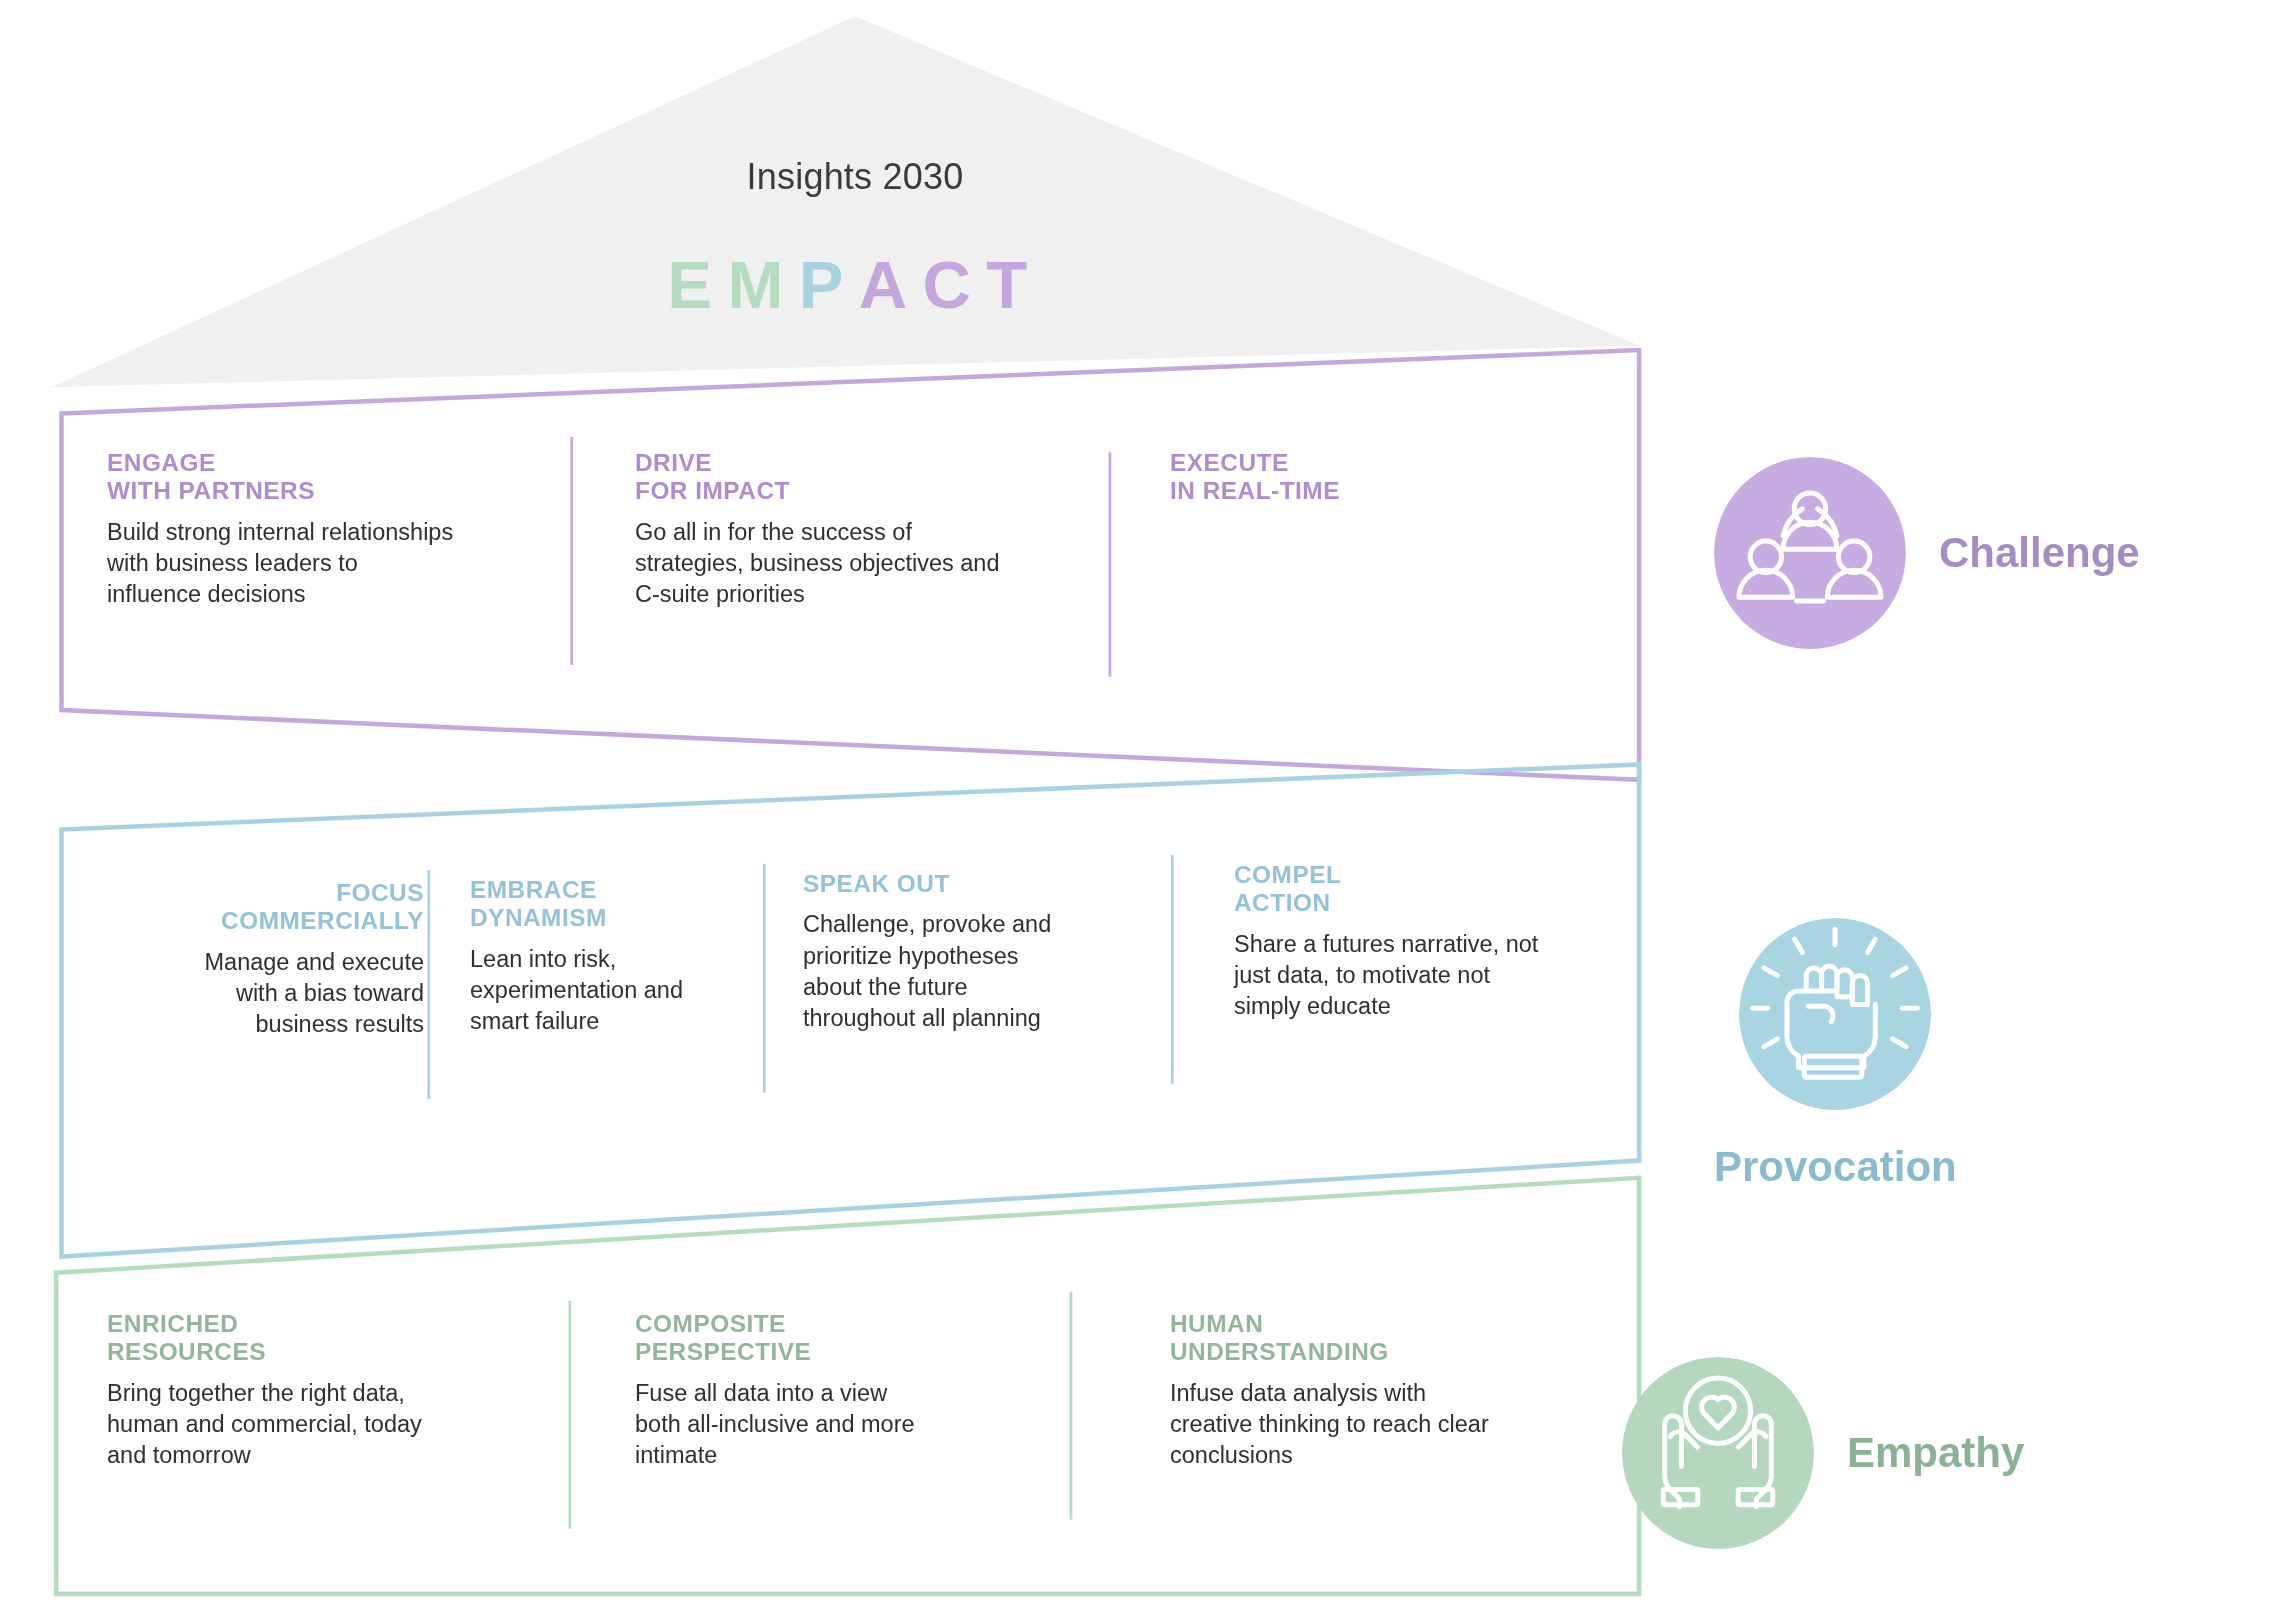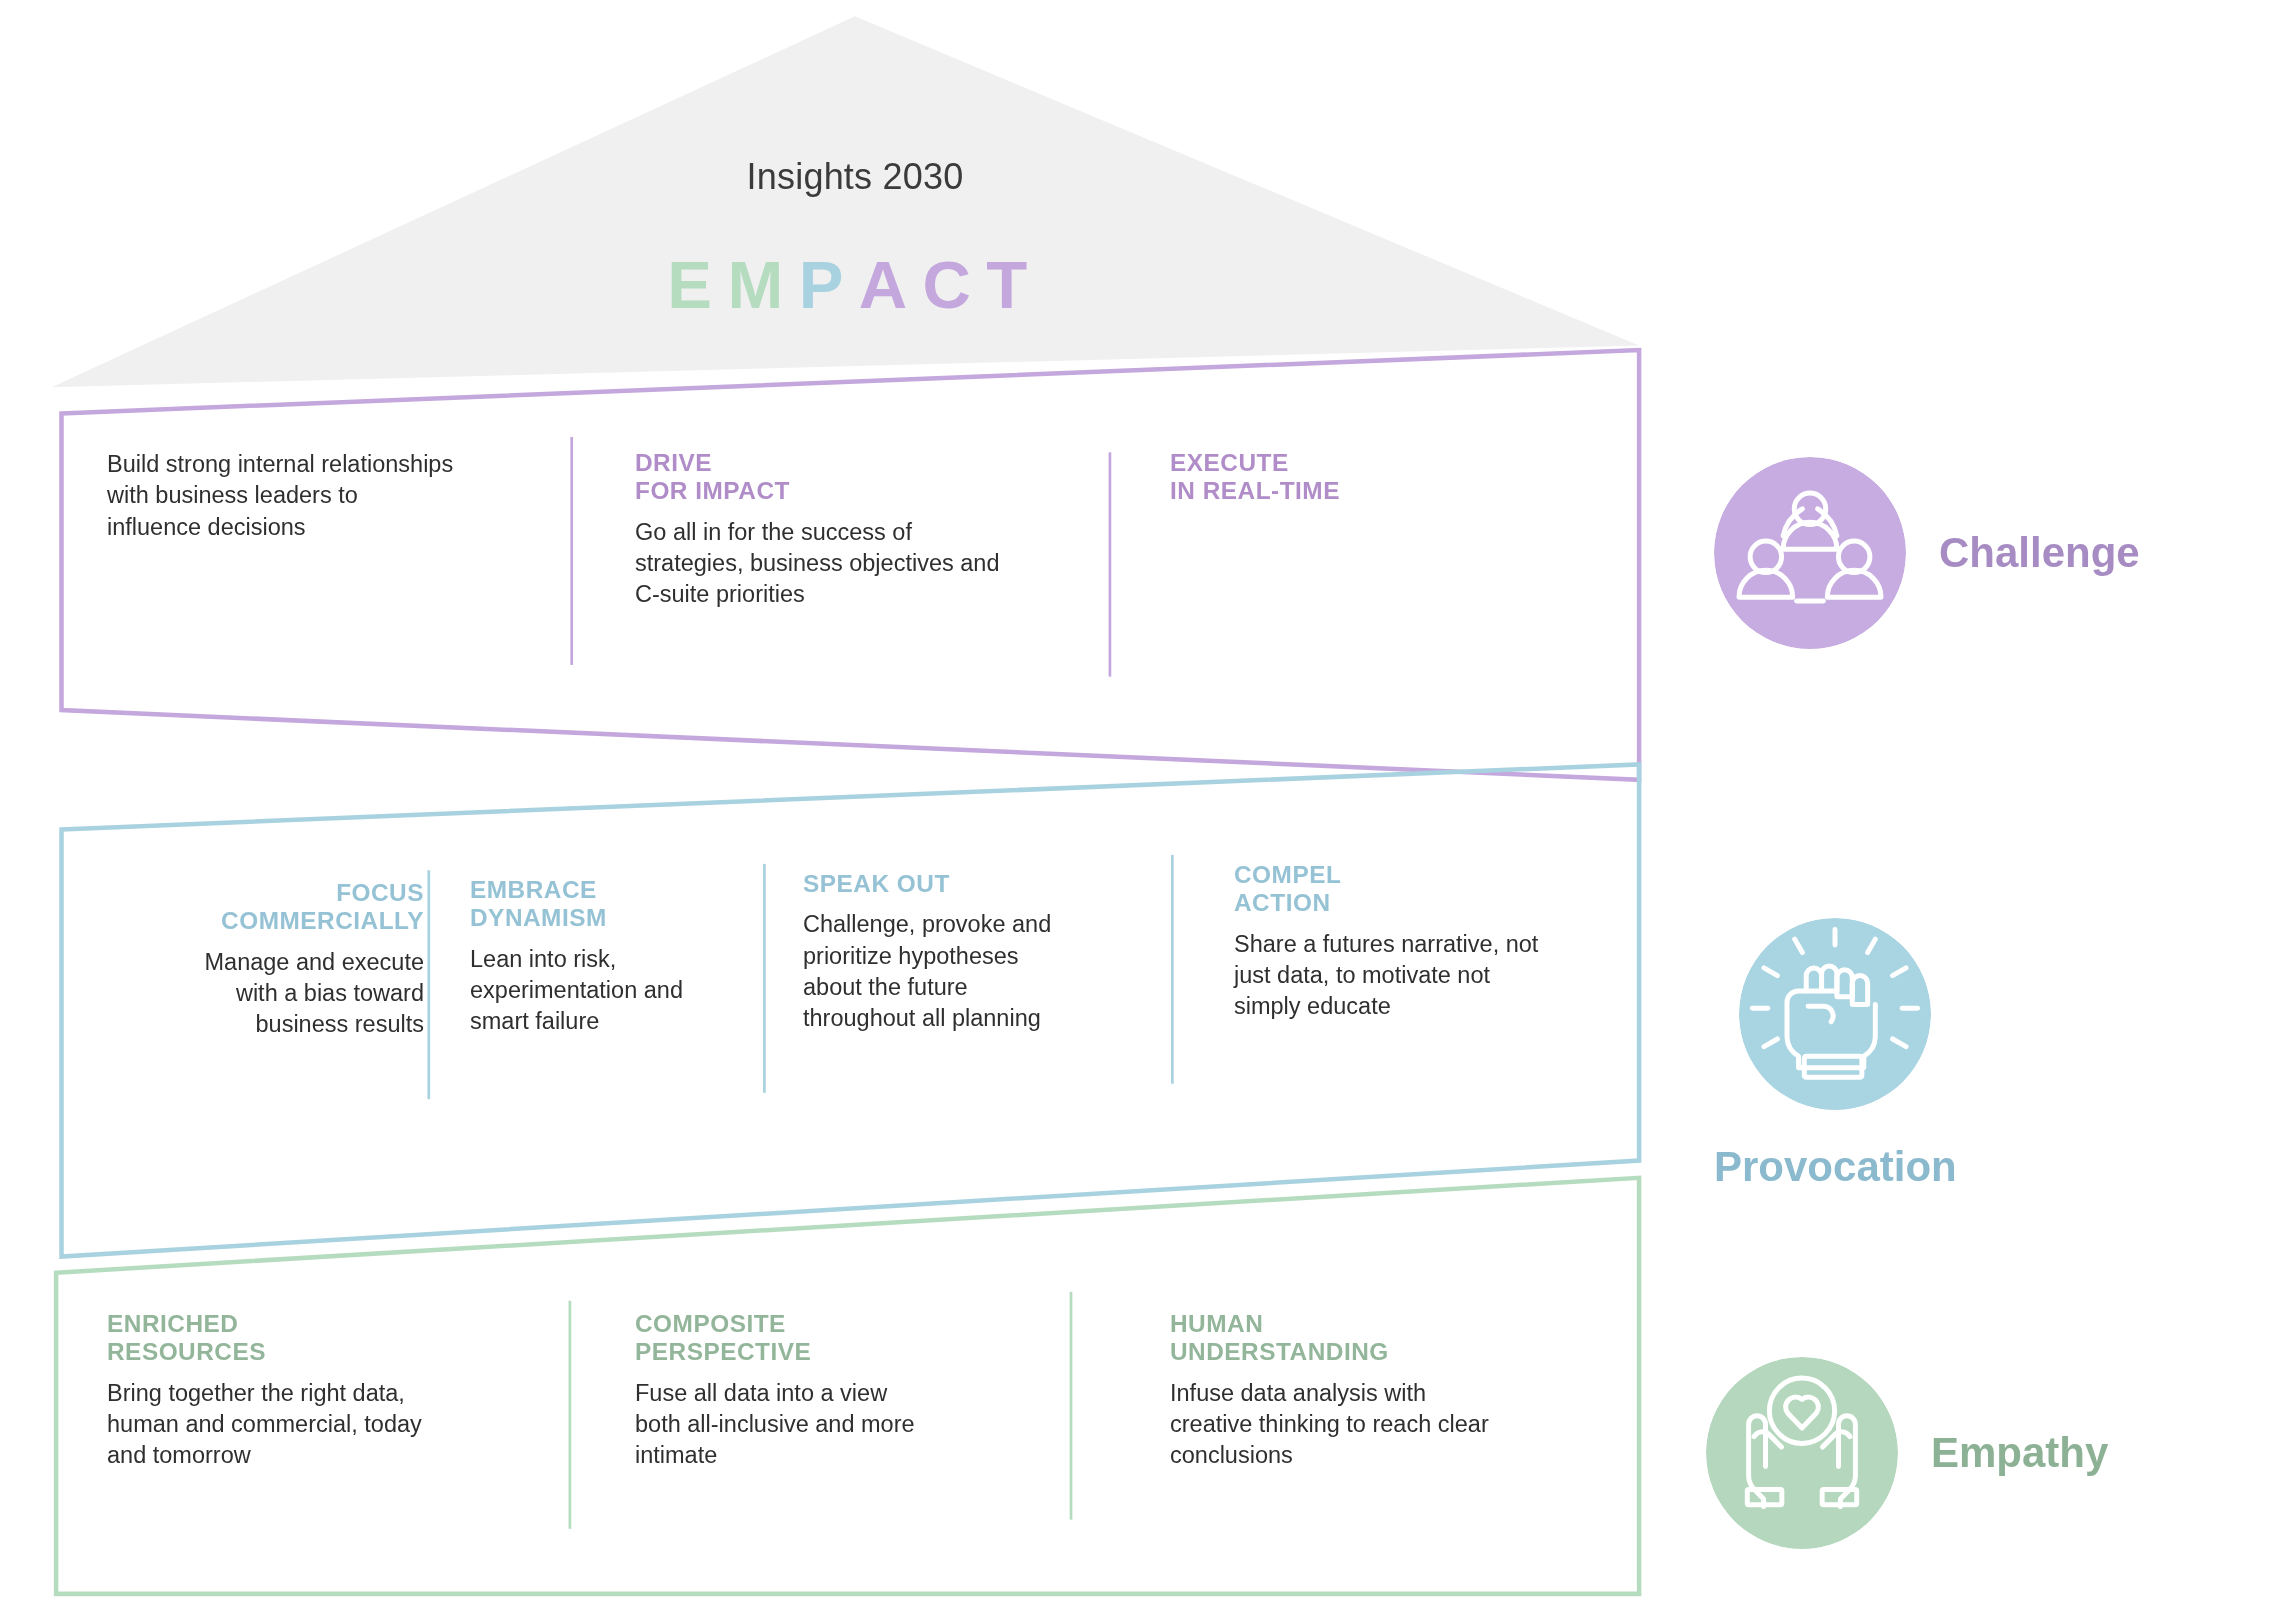--- a/index.html
+++ b/index.html
@@ -66,20 +66,22 @@
     <line x1="1184" y1="1428" x2="1184" y2="1680" stroke="#b6dcc0" stroke-width="3"></line>
   </svg>
 
   <div class="roof-title">Insights 2030</div>
   <div class="empact">
     <span class="ltr-g">E</span><span class="ltr-g">M</span><span class="ltr-b">P</span><span class="ltr-p">A</span><span class="ltr-p">C</span><span class="ltr-p">T</span>
   </div>
 
   <div class="band c-purple">
     <div class="col" style="left:107px;top:449px;width:452px;">
+      <div class="hd">ENGAGE
+WITH PARTNERS</div>
       <div class="bd">Build strong internal relationships
 with business leaders to
 influence decisions</div>
     </div>
     <div class="col" style="left:635px;top:449px;width:470px;">
       <div class="hd">DRIVE
 FOR IMPACT</div>
       <div class="bd">Go all in for the success of
 strategies, business objectives and
 C-suite priorities</div>
@@ -183,21 +185,21 @@
         <path d="M51 31 a4 4 0 0 1 8 0 v10 h-8z"></path>
         <path d="M59 34 a4 4 0 0 1 8 0 v11 h-8z"></path>
         <path d="M35 38 h-4 a6 6 0 0 0 -6 6 v18 a12 12 0 0 0 6 10 v6 h34 v-6 a12 12 0 0 0 6 -10 v-17"></path>
         <path d="M36 46 h8 a5 5 0 0 1 4 8"></path>
         <rect x="34" y="72" width="30" height="11" rx="1"></rect>
       </g>
     </svg>
     <div class="legend-label">Provocation</div>
   </div>
 
-  <div class="legend lg-green" style="left:1706px;top:1357px;">
+  <div class="legend lg-green" style="left:1622px;top:1357px;">
     <svg class="badge" viewBox="0 0 100 100">
       <circle cx="50" cy="50" r="50" fill="#b4d7bd"></circle>
       <g fill="none" stroke="#ffffff" stroke-width="2.6" stroke-linejoin="round" stroke-linecap="round">
         <circle cx="50" cy="28" r="17"></circle>
         <path d="M50 37 l-7.5 -7.8 a5.2 5.2 0 0 1 7.5 -7.1 a5.2 5.2 0 0 1 7.5 7.1 z"></path>
         <path d="M31 57 v-22 a4.4 4.4 0 0 0 -8.8 0 v27 a10 10 0 0 0 3 7 l4.8 5 v4"></path>
         <path d="M25 41.5 a5 5 0 0 1 7.8 -1.2 l6.5 6.6"></path>
         <rect x="21.5" y="69" width="18" height="8" rx="0.8"></rect>
         <path d="M69 57 v-22 a4.4 4.4 0 0 1 8.8 0 v27 a10 10 0 0 1 -3 7 l-4.8 5 v4"></path>
         <path d="M75 41.5 a5 5 0 0 0 -7.8 -1.2 l-6.5 6.6"></path>

